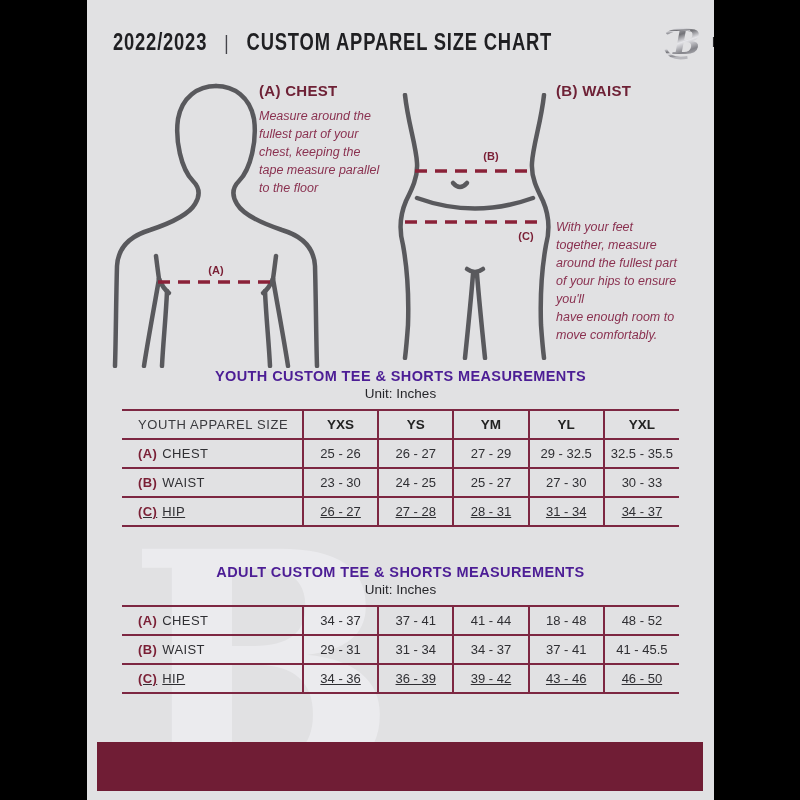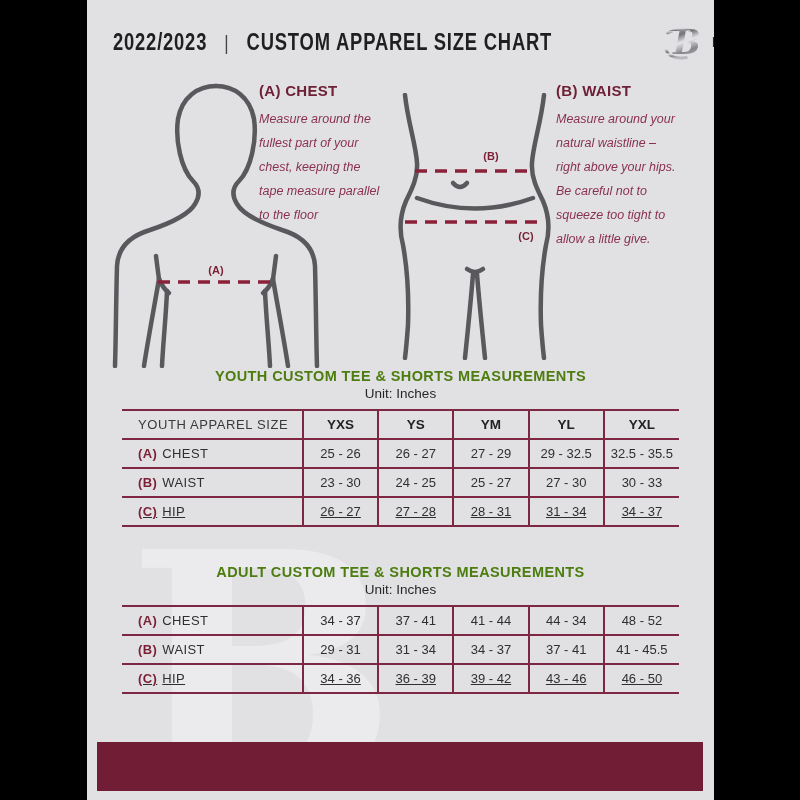--- a/index.html
+++ b/index.html
@@ -17,36 +17,36 @@
     align-items:center;justify-content:space-between;padding:0 16px 0 26px;z-index:2;}
   .mast-left{display:inline-block;transform:scaleX(0.8);transform-origin:left center;
     font-weight:bold;font-size:23px;color:#1f1f22;letter-spacing:1px;white-space:nowrap;}
   .mast-left .divider{font-weight:normal;color:#44444a;margin:0 14px;font-size:21px;}
   .mast-right{display:flex;align-items:center;gap:10px;}
   .brand-name{font-weight:bold;font-size:14px;letter-spacing:5px;color:#2a2a2e;}
 
   
   .sec{position:absolute;z-index:2;}
   .sec h3{margin:0 0 8px 0;font-size:15px;font-weight:bold;color:#6e2136;letter-spacing:0.3px;}
-  .sec p{margin:0;font-size:12.5px;line-height:24px;font-style:italic;color:#8a3150;white-space:pre-line;}
+  .sec p{margin:0;font-size:12.5px;line-height:18px;font-style:italic;color:#8a3150;white-space:pre-line;}
   .sec-chest{left:172px;top:82px;width:150px;}
   .sec-waist{left:469px;top:82px;width:152px;}
   .sec-hips{left:469px;top:218px;width:152px;}
 
   
   .fig{position:absolute;z-index:1;}
   .fig-torso{left:25px;top:76px;}
   .fig-hips{left:300px;top:93px;}
   .fig path.body-line{fill:none;stroke:#59595d;stroke-width:4.5;stroke-linecap:round;}
   .fig path.dash-line{fill:none;stroke:#8a2138;stroke-width:3.5;stroke-dasharray:12 8;}
   .fig text{font-family:"Liberation Sans",sans-serif;font-size:11px;font-weight:bold;fill:#7a1f35;text-anchor:middle;}
 
   
   .tbl-block{position:absolute;left:35px;width:557px;z-index:2;}
-  .tbl-title{text-align:center;font-weight:bold;font-size:14.5px;color:#4d7c0f;letter-spacing:0.4px;}
+  .tbl-title{text-align:center;font-weight:bold;font-size:14.5px;color:#4c1d95;letter-spacing:0.4px;}
   .tbl-unit{text-align:center;font-size:13.5px;color:#26262a;margin-top:2px;}
   table.sizes{border-collapse:collapse;table-layout:fixed;width:557px;margin-top:8px;}
   table.sizes td{border-top:2px solid #7d2742;font-size:13px;color:#2f2f33;text-align:center;
     vertical-align:middle;padding:0;}
   table.sizes tr:last-child td{border-bottom:2px solid #7d2742;text-decoration:underline;}
   table.sizes td + td{border-left:2px solid #7d2742;}
   table.sizes tr.head td{height:29px;}
   table.sizes tr.data td{height:29px;}
   table.sizes td.rowlabel{text-align:left;padding-left:16px;letter-spacing:0.4px;}
   table.sizes tr.head td.rowlabel{letter-spacing:0.6px;color:#3a3a3e;}
@@ -124,28 +124,29 @@
     <div class="sec sec-chest">
       <h3>(A) CHEST</h3>
       <p>Measure around the
 fullest part of your
 chest, keeping the
 tape measure parallel
 to the floor</p>
     </div>
     <div class="sec sec-waist">
       <h3>(B) WAIST</h3>
-      <p>Measure around your
-natural waistline –
-right above your hips.
-Be careful not to
-squeeze too tight to
-allow a little give.</p>
     </div>
     <div class="sec sec-hips">
+      <p>With your feet
+together, measure
+around the fullest part
+of your hips to ensure
+you'll
+have enough room to
+move comfortably.</p>
     </div>
 
     <div class="tbl-block youth-block">
       <div class="tbl-title">YOUTH CUSTOM TEE &amp; SHORTS MEASUREMENTS</div>
       <div class="tbl-unit">Unit: Inches</div>
       <table class="sizes">
         <colgroup>
             <col style="width:181px">
             <col style="width:75.2px">
             <col style="width:75.2px">
@@ -201,21 +202,21 @@
             <col style="width:75.2px">
             <col style="width:75.2px">
             <col style="width:75.2px">
           </colgroup>
         <tbody>
         <tr class="data">
           <td class="rowlabel"><span class="pfx">(A)</span><span>CHEST</span></td>
           <td>34 - 37</td>
           <td>37 - 41</td>
           <td>41 - 44</td>
-          <td>44 - 34</td>
+          <td>18 - 48</td>
           <td>48 - 52</td>
         </tr>
         <tr class="data">
           <td class="rowlabel"><span class="pfx">(B)</span><span>WAIST</span></td>
           <td>29 - 31</td>
           <td>31 - 34</td>
           <td>34 - 37</td>
           <td>37 - 41</td>
           <td>41 - 45.5</td>
         </tr>

